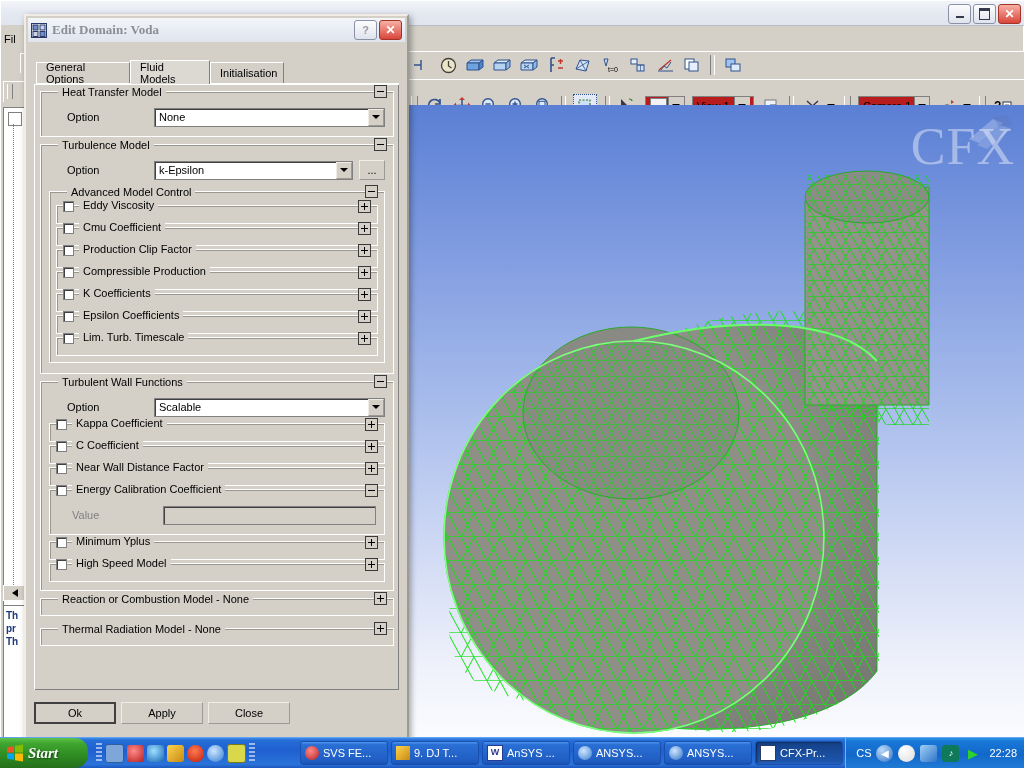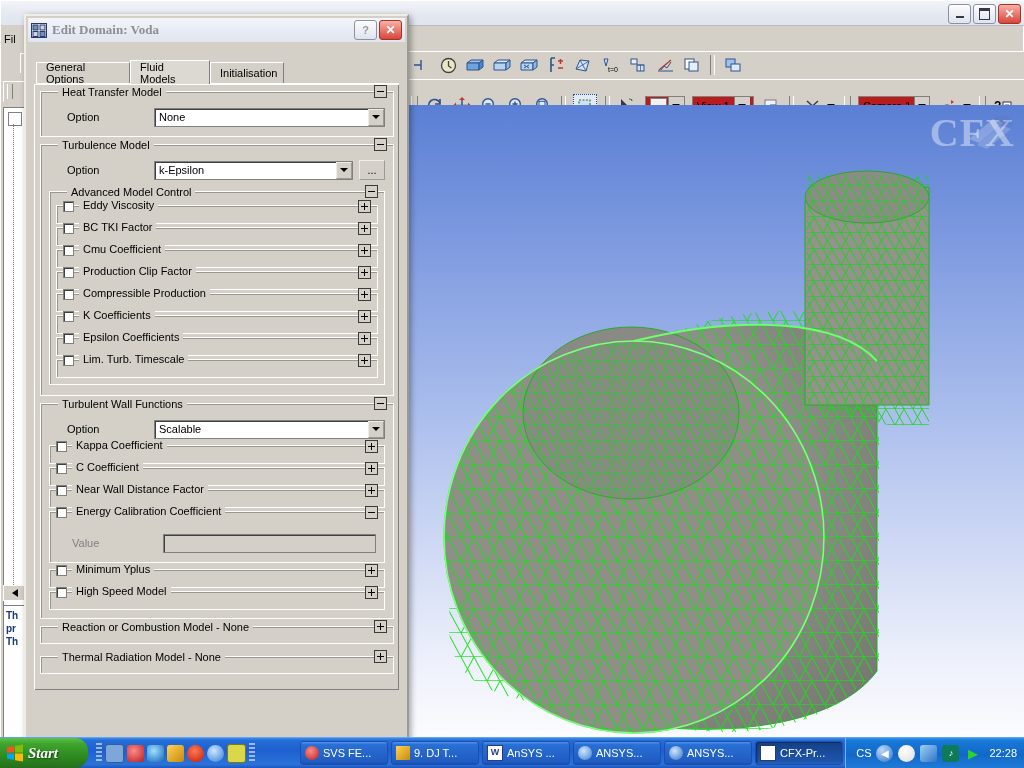--- a/index.html
+++ b/index.html
@@ -66,22 +66,22 @@
       display:flex;align-items:center;justify-content:center;}
   .tri{width:0;height:0;border-left:4px solid transparent;border-right:4px solid transparent;
        border-top:4px solid #000;}
   .splitbtn{display:inline-flex;vertical-align:middle;height:21px;margin:0 1px;align-items:center;}
   .splitbtn .arw2{width:13px;height:21px;display:flex;align-items:center;justify-content:center;}
 
   
   .viewport{position:absolute;left:408px;top:104px;width:616px;height:634px;
       background:linear-gradient(to bottom,#5a7fd4 0%,#7f9be0 22%,#a9bdec 48%,#d3dcf5 72%,#eef1fb 88%,#fbfcfe 100%);
       overflow:hidden;}
-  .cfxmark{position:absolute;right:10px;top:4px;font-family:"Liberation Serif",serif;
-      font-size:40px;color:rgba(255,255,255,.42);letter-spacing:1px;font-weight:bold;}
+  .cfxmark{position:absolute;right:10px;top:12px;font-family:"Liberation Serif",serif;
+      font-size:52px;color:rgba(255,255,255,.42);letter-spacing:1px;}
   .cfxswoosh{position:absolute;right:6px;top:8px;opacity:.45;}
 
   
   .dlg{position:absolute;left:24px;top:14px;width:385px;height:726px;background:#d4d0c8;
        border:2px outset #f0ede6;box-sizing:border-box;box-shadow:2px 2px 6px rgba(0,0,0,.35);}
   .dlg-tb{position:absolute;left:2px;top:2px;right:2px;height:24px;
        background:linear-gradient(to bottom,#f3f5f9 0%,#e8ecf4 50%,#dfe4ee 100%);
        display:flex;align-items:center;padding:0 3px;box-sizing:border-box;}
   .dlg-ico{width:16px;height:15px;margin-right:5px;flex:0 0 auto;}
   .dlg-title{flex:1;font-size:13px;font-weight:bold;color:#8d8d95;
@@ -120,21 +120,21 @@
          display:flex;align-items:center;justify-content:center;font-size:11px;box-sizing:border-box;}
 
   
   .crow{position:relative;height:19px;margin-bottom:3px;border:1px solid #fff;
         box-shadow:inset 1px 1px 0 #9a978f;box-sizing:border-box;}
   .crow .cbx{position:absolute;left:6px;top:-5px;width:11px;height:11px;background:#fff;
         border:1px solid #808080;box-shadow:inset 1px 1px 0 #404040;box-sizing:border-box;}
   .crow .ctx{position:absolute;left:22px;top:-7px;background:#d4d0c8;padding:0 4px;font-size:11px;white-space:nowrap;}
   .crow.open{height:auto;padding:12px 8px 8px 8px;}
 
-  .vrow{display:flex;align-items:center;height:22px;margin-top:8px;}
+  .vrow{display:flex;align-items:center;height:22px;margin-top:2px;}
   .vrow .vlbl{width:105px;padding-left:14px;font-size:11px;color:#808080;box-sizing:border-box;}
   .vinput{flex:1;height:19px;background:#d4d0c8;border:1px solid #808080;
           box-shadow:inset 1px 1px 0 #404040;box-sizing:border-box;}
 
   .btns{position:absolute;left:6px;right:6px;bottom:6px;height:34px;}
   .btn{position:absolute;top:6px;width:82px;height:22px;background:#d4d0c8;
        border:1px outset #f0ede6;box-sizing:border-box;display:flex;align-items:center;
        justify-content:center;font-size:11px;}
   .btn.def{border:2px solid #404040;}
 
@@ -551,28 +551,20 @@
             <div class="crow">
               <span class="cbx"></span>
               <span class="ctx">Eddy Viscosity</span>
               <span class="exp" style="top:-6px">
                   <i class="h"></i>
                   <i class="v"></i>
                 </span>
             </div>
             <div class="crow">
               <span class="cbx"></span>
-              <span class="ctx">BC TKI Factor</span>
-              <span class="exp" style="top:-6px">
-                  <i class="h"></i>
-                  <i class="v"></i>
-                </span>
-            </div>
-            <div class="crow">
-              <span class="cbx"></span>
               <span class="ctx">Cmu Coefficient</span>
               <span class="exp" style="top:-6px">
                   <i class="h"></i>
                   <i class="v"></i>
                 </span>
             </div>
             <div class="crow">
               <span class="cbx"></span>
               <span class="ctx">Production Clip Factor</span>
               <span class="exp" style="top:-6px">
@@ -694,20 +686,25 @@
         </div>
         <div class="grp" style="height:18px;padding:0;">
           <span class="lbl">Thermal Radiation Model - None</span>
           <span class="exp">
               <i class="h"></i>
               <i class="v"></i>
             </span>
         </div>
       </div>
 
+      <div class="btns">
+        <div class="btn def" style="left:0">Ok</div>
+        <div class="btn" style="left:87px">Apply</div>
+        <div class="btn" style="left:174px">Close</div>
+      </div>
     </div>
   </div>
 
   <div class="taskbar">
     <div class="start">
       <svg width="18" height="18" viewBox="0 0 18 18">
         <path d="M1 3.4 L8 2 V8.5 H1 Z" fill="#f35325"></path>
           <path d="M9 1.8 L17 0.6 V8.5 H9 Z" fill="#81bc06"></path>
         <path d="M1 9.5 H8 V16 L1 14.6 Z" fill="#05a6f0"></path>
           <path d="M9 9.5 H17 V17.4 L9 16.2 Z" fill="#ffba08"></path>

